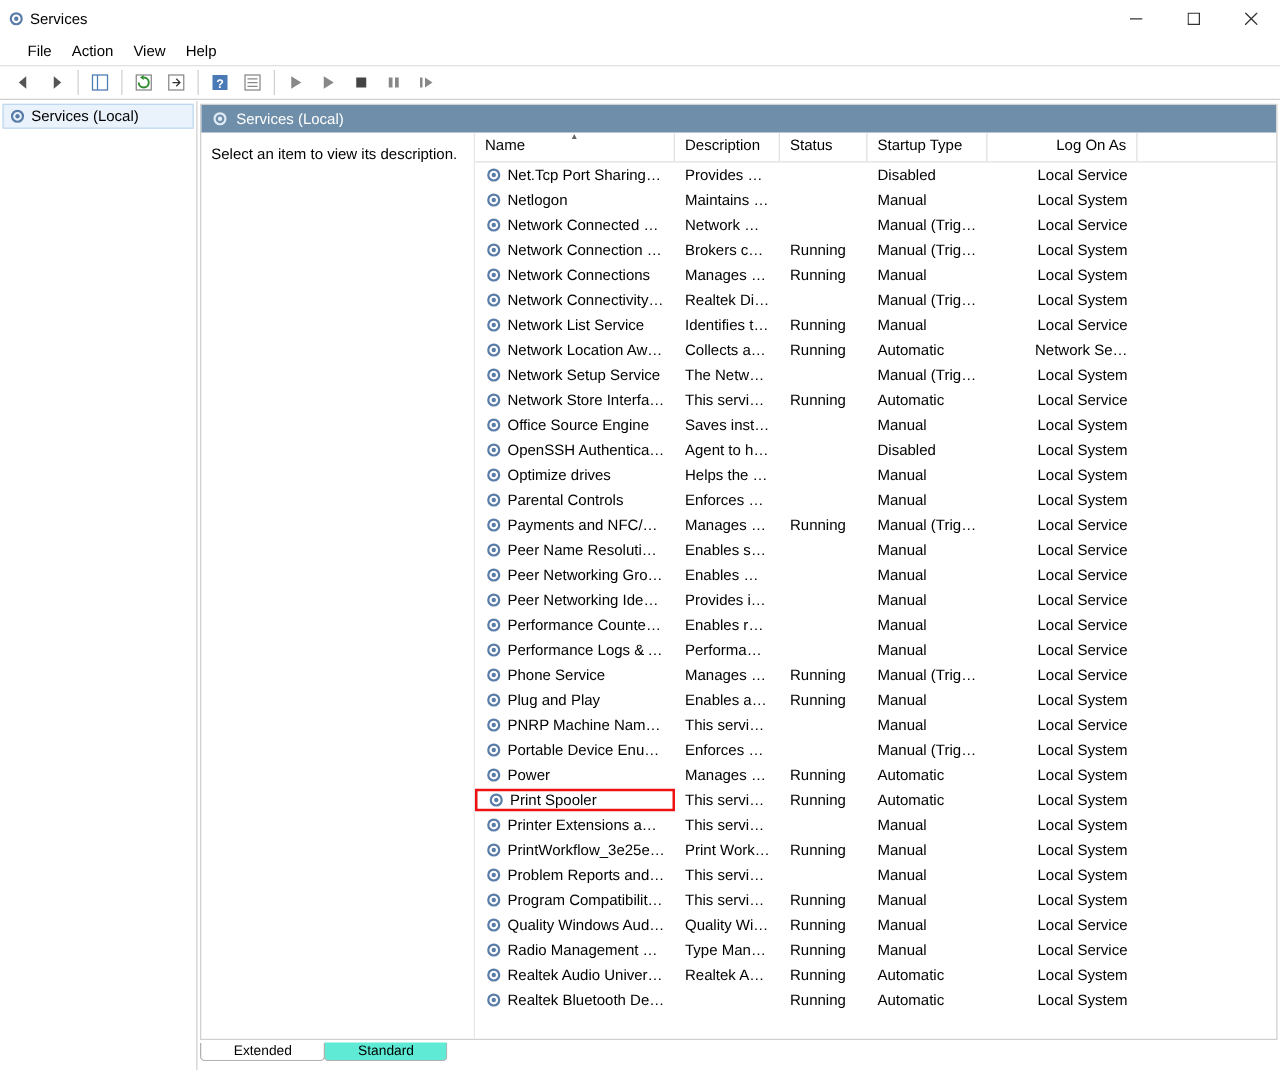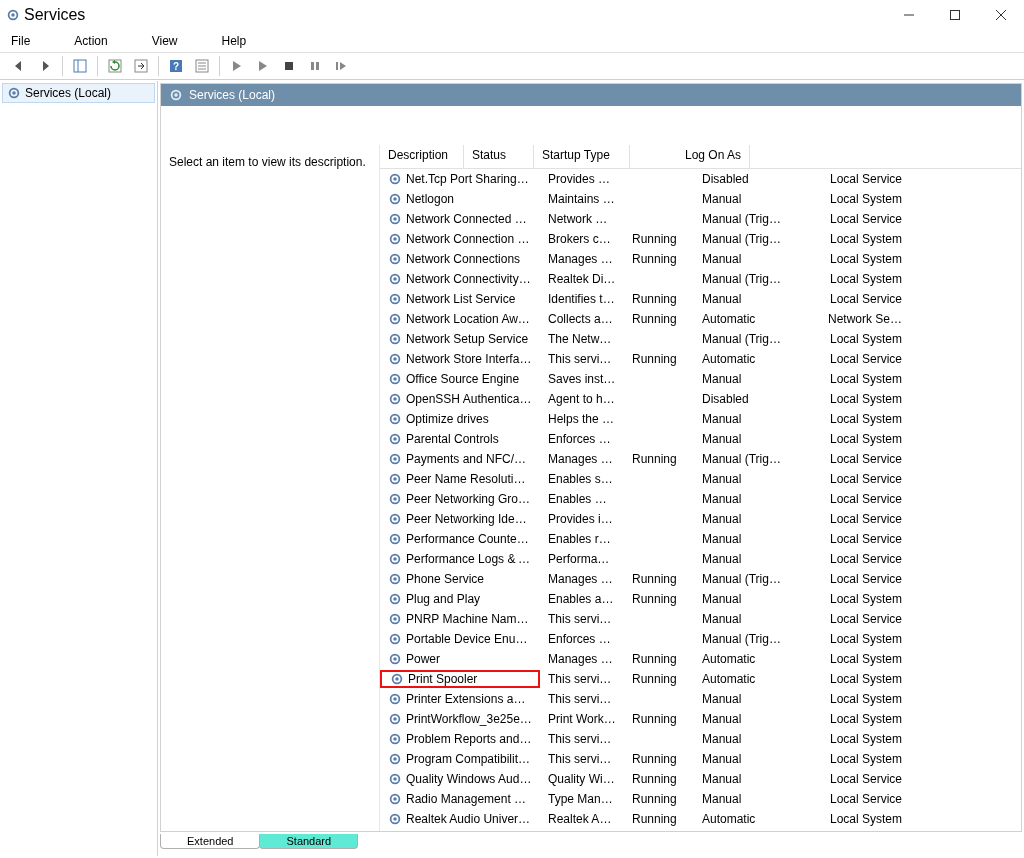--- a/index.html
+++ b/index.html
@@ -1,33 +1,33 @@
 <!DOCTYPE html>
 <html><head>
 <meta charset="utf-8">
 <style>
   * { box-sizing: border-box; margin: 0; padding: 0; }
   html, body { width: 1024px; height: 858px; font-family: "Segoe UI", Tahoma, sans-serif; font-size: 12px; overflow: hidden; background: #fff; color: #000; }
   .titlebar { display: flex; align-items: center; height: 30px; padding-left: 6px; }
-  .titlebar .title { font-size: 16px; margin-left: 4px; }
+  .titlebar .title { font-size: 12px; margin-left: 4px; }
   .window-controls { margin-left: auto; display: flex; }
   .window-controls div { width: 46px; height: 30px; display: flex; align-items: center; justify-content: center; color: #333; }
   .window-controls svg { width: 10px; height: 10px; stroke: #333; }
-  .menubar { height: 22px; display: flex; align-items: center; padding-left: 3px; font-size: 12px; gap: 28px; }
+  .menubar { height: 22px; display: flex; align-items: center; padding-left: 14px; font-size: 12px; }
   .menubar span { padding: 2px 8px; cursor: default; }
   .toolbar { height: 28px; border-top: 1px solid #e0e0e0; border-bottom: 1px solid #d0d0d0; display: flex; align-items: center; gap: 4px; padding: 0 8px; }
   .tb-btn { width: 22px; height: 22px; display: flex; align-items: center; justify-content: center; border: 1px solid transparent; }
   .tb-sep { width: 1px; height: 20px; background: #d0d0d0; margin: 0 2px; }
   .main-area { display: flex; height: calc(100% - 30px - 22px - 28px - 2px); border-top: 1px solid #fff; }
   .left-pane { width: 158px; border-right: 1px solid #d0d0d0; padding: 2px; }
   .left-item { display: flex; align-items: center; gap: 4px; padding: 2px 4px; border: 1px solid #c0d8ef; background: #eaf3fb; }
   .right-wrap { flex: 1; display: flex; flex-direction: column; }
   .right-pane { flex: 1; border: 1px solid #d0d0d0; margin: 2px; display: flex; flex-direction: column; overflow: hidden; }
   .pane-header { height: 22px; background: #6f8ea9; color: #fff; display: flex; align-items: center; padding-left: 8px; gap: 6px; font-size: 12px; }
-  .pane-body { flex: 1; display: flex; overflow: hidden; margin-top: 39px; }
+  .pane-body { flex: 1; display: flex; overflow: hidden; }
   .desc-pane { width: 218px; padding: 10px 8px; font-size: 12px; }
   .list-wrap { flex: 1; overflow: hidden; position: relative; border-left: 1px solid #e8e8e8; }
   .list-header { display: flex; height: 24px; border-bottom: 1px solid #e0e0e0; }
   .lh { padding: 3px 8px; border-right: 1px solid #e0e0e0; font-size: 12px; position: relative; }
   .lh.sort::after { content: "\25B4"; position: absolute; top: -2px; left: 50%; transform: translateX(-50%); font-size: 8px; color: #666; }
   .list-body { height: calc(100% - 24px); overflow-y: auto; }
   .row { display: flex; height: 20px; align-items: center; font-size: 12px; }
   .cell { padding: 0 8px; white-space: nowrap; overflow: hidden; text-overflow: ellipsis; }
   .cell.name { display: flex; align-items: center; gap: 4px; }
   .cell.name .txt { overflow: hidden; text-overflow: ellipsis; white-space: nowrap; flex: 1; }
@@ -177,20 +177,21 @@
             <circle cx="8" cy="8" r="2" fill="#e0ecf6"></circle>
           </svg>
         <span>Services (Local)</span>
       </div>
       <div class="pane-body">
         <div class="desc-pane">
           <span>Select an item to view its description.</span>
         </div>
         <div class="list-wrap">
           <div class="list-header">
+            <div class="lh col-name sort">Name</div>
             <div class="lh col-desc">Description</div>
             <div class="lh col-status">Status</div>
             <div class="lh col-startup">Startup Type</div>
             <div class="lh col-logon">Log On As</div>
           </div>
           <div class="list-body" id="list-body">
               <div class="row">
                 <div class="cell name col-name">
                   <svg class="gear-icon" viewBox="0 0 16 16">
                     <circle cx="8" cy="8" r="5" fill="none" stroke="#5a7ca8" stroke-width="2"></circle>

